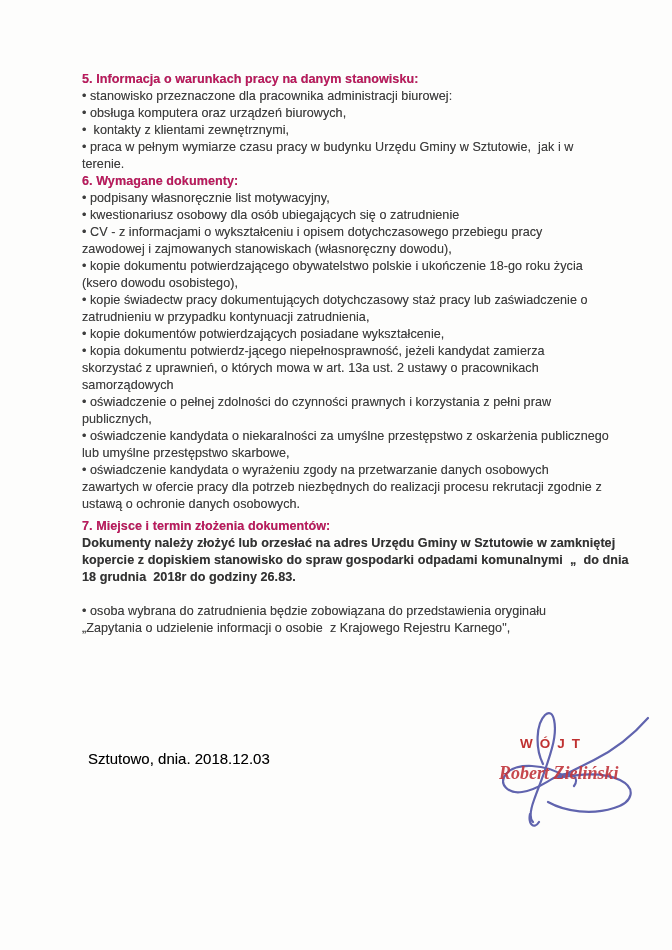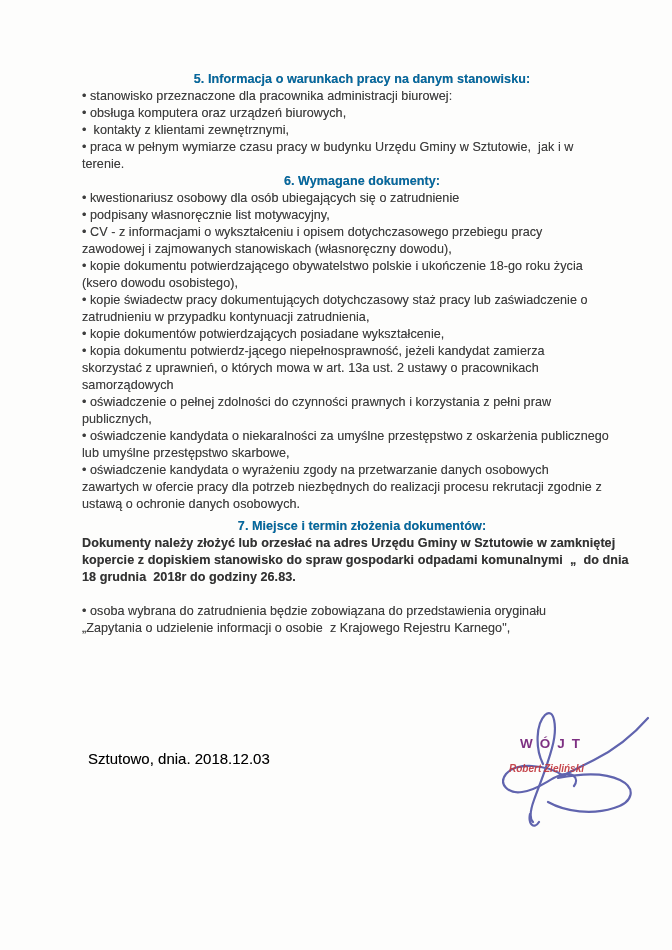--- a/index.html
+++ b/index.html
@@ -16,21 +16,21 @@
     position:absolute;
     left:82px; top:71px;
     width:560px;
     font-size:12.6px;
     line-height:17px;
     letter-spacing:0.05px;
     color:#3d3d3d;
     text-shadow:0 0 .4px rgba(70,70,70,.55);
   }
   .content p{margin:0; white-space:pre;}
-  .block.heading{font-weight:700;color:#0369a1;text-align:center;}
+  .block.heading{font-weight:700;color:#be185d;}
   .block.boldpara{font-weight:700;color:#333;}
   .block.spacer{height:5px;}
   .block.spacer-lg{height:12px;}
   .date-line{
     position:absolute;
     left:88px; top:750px;
     font-size:15px;
     color:#000000;
     text-shadow:0 0 .4px rgba(70,70,70,.5);
     white-space:pre;
@@ -46,45 +46,44 @@
     left:34px; top:36px;
     font-size:13.5px;
     font-weight:700;
     letter-spacing:7px;
     opacity:.9;
     white-space:pre;
   }
   .stamp-name{
     position:absolute;
     left:13px; top:63px;
-    font-family:Liberation Sans, sans-serif;
+    font-family:Liberation Serif, serif;
     font-style:italic;
     font-weight:700;
-    font-size:10px;
+    font-size:18px;
     opacity:.92;
     white-space:pre;
-    margin-left:10px;
   }
 </style>
 </head>
 <body>
 
 <div class="page" style="background: rgb(253, 253, 252);">
 
   <div class="content" style="color: rgb(61, 61, 61);">
     <div>
         <p class="block heading">5. Informacja o warunkach pracy na danym stanowisku:</p>
         <p class="block bullet">• stanowisko przeznaczone dla pracownika administracji biurowej:</p>
         <p class="block bullet">• obsługa komputera oraz urządzeń biurowych,</p>
         <p class="block bullet">•  kontakty z klientami zewnętrznymi,</p>
         <p class="block bullet">• praca w pełnym wymiarze czasu pracy w budynku Urzędu Gminy w Sztutowie,  jak i w
 terenie.</p>
         <p class="block heading">6. Wymagane dokumenty:</p>
+        <p class="block bullet">• podpisany własnoręcznie list motywacyjny,</p>
         <p class="block bullet">• kwestionariusz osobowy dla osób ubiegających się o zatrudnienie</p>
-        <p class="block bullet">• podpisany własnoręcznie list motywacyjny,</p>
         <p class="block bullet">• CV - z informacjami o wykształceniu i opisem dotychczasowego przebiegu pracy
 zawodowej i zajmowanych stanowiskach (własnoręczny dowodu),</p>
         <p class="block bullet">• kopie dokumentu potwierdzającego obywatelstwo polskie i ukończenie 18-go roku życia
 (ksero dowodu osobistego),</p>
         <p class="block bullet">• kopie świadectw pracy dokumentujących dotychczasowy staż pracy lub zaświadczenie o
 zatrudnieniu w przypadku kontynuacji zatrudnienia,</p>
         <p class="block bullet">• kopie dokumentów potwierdzających posiadane wykształcenie,</p>
         <p class="block bullet">• kopia dokumentu potwierdz-jącego niepełnosprawność, jeżeli kandydat zamierza
 skorzystać z uprawnień, o których mowa w art. 13a ust. 2 ustawy o pracownikach
 samorządowych</p>
@@ -109,17 +108,17 @@
 
   <div class="date-line">Sztutowo, dnia. 2018.12.03</div>
 
   <div class="stamp">
     <svg width="185" height="160" viewBox="0 0 185 160" fill="none" stroke="#4b4fa4" stroke-width="2.2" stroke-linecap="round" stroke-linejoin="round" opacity="0.88">
       <path d="M 57 64 C 49 48, 50 24, 59 15 C 68 7, 72 26, 66 48 C 61 67, 53 86, 48 100 C 44 111, 43 118, 47 122" stroke="#4b4fa4"></path>
       <path d="M 44 114 C 42 124, 48 130, 53 122" stroke="#4b4fa4"></path>
       <path d="M 78 76 C 60 64, 30 62, 20 74 C 12 84, 22 94, 36 92 C 52 90, 62 80, 72 76 C 86 70, 94 78, 88 86" stroke="#4b4fa4"></path>
       <path d="M 162 18 C 148 34, 128 50, 108 60 C 92 68, 80 74, 72 78 C 92 74, 118 72, 134 80 C 150 88, 148 102, 128 108 C 106 115, 80 112, 62 102" stroke="#4b4fa4"></path>
     </svg>
-    <span class="stamp-title" style="color: #701a75;">WÓJT</span>
+    <span class="stamp-title" style="color: #b91c1c;">WÓJT</span>
     <span class="stamp-name" style="color: rgb(194, 56, 63);">Robert Zieliński</span>
   </div>
 
 </div>
 
 </body></html>

